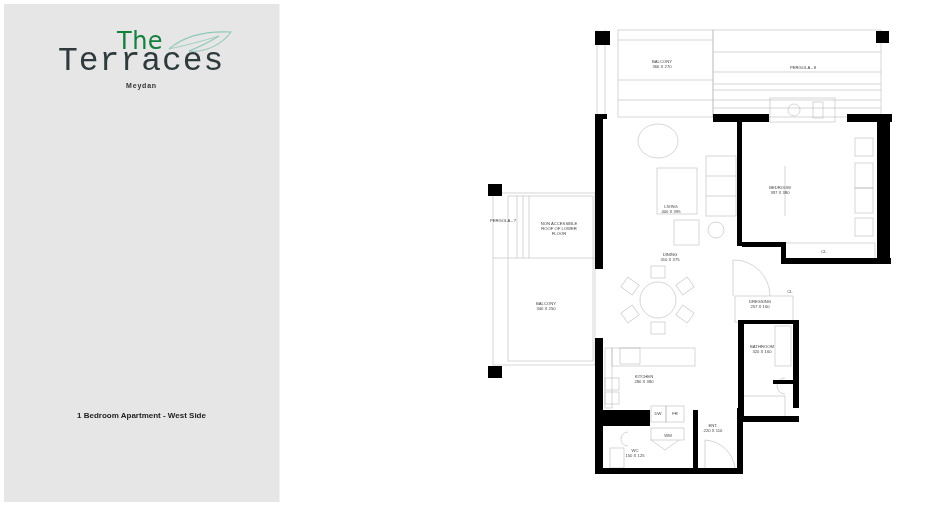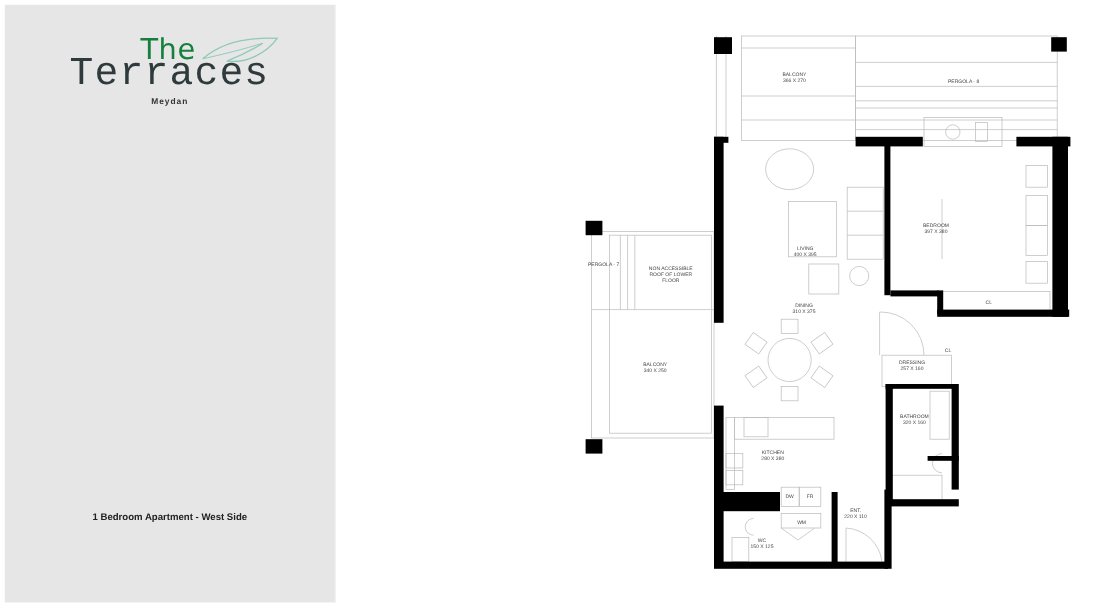--- a/index.html
+++ b/index.html
@@ -2,21 +2,21 @@
 <html><head>
 <meta charset="utf-8">
 <style>
   html, body { margin:0; padding:0; }
   body { width:930px; height:505px; background:#ffffff; position:relative; overflow:hidden; font-family:"Liberation Sans", sans-serif; }
   .side { position:absolute; left:4px; top:4px; width:275px; height:498px; background:#e6e6e6; border-right:1px solid #f2f2f2; }
   .logo-the { position:absolute; left:113px; top:23px; font-size:24px; color:#15803d; font-family:"DejaVu Sans", sans-serif; font-weight:400; letter-spacing:0.5px; }
   .logo-terraces { position:absolute; left:54px; top:39px; font-size:33px; color:#2f3a3c; font-family:Liberation Mono, monospace; font-weight:300; letter-spacing:1px; }
   .logo-leaf { position:absolute; left:163px; top:25px; width:66px; height:26px; }
   .logo-meydan { position:absolute; left:0; width:275px; top:78px; text-align:center; font-size:7px; color:#333; font-weight:bold; letter-spacing:0.8px; }
-  .unit-title { position:absolute; left:0; width:275px; top:422px; text-align:center; font-size:8px; font-weight:bold; color:#222; }
+  .unit-title { position:absolute; left:0; width:275px; top:407px; text-align:center; font-size:8px; font-weight:bold; color:#222; }
   .unit-area { position:absolute; left:0; width:275px; top:445px; text-align:center; font-size:8px; font-weight:bold; color:#222; }
   .plan { position:absolute; left:485px; top:28px; width:410px; height:452px; }
   .lbl { position:absolute; font-size:4.2px; color:#444; text-align:center; line-height:5px; transform:translateX(-50%); white-space:nowrap; font-family:"Liberation Sans", sans-serif; }
 </style>
 </head>
 <body>
 
 <div class="side">
   <div class="logo-the">The</div>
   <svg class="logo-leaf" viewBox="0 0 66 26">

